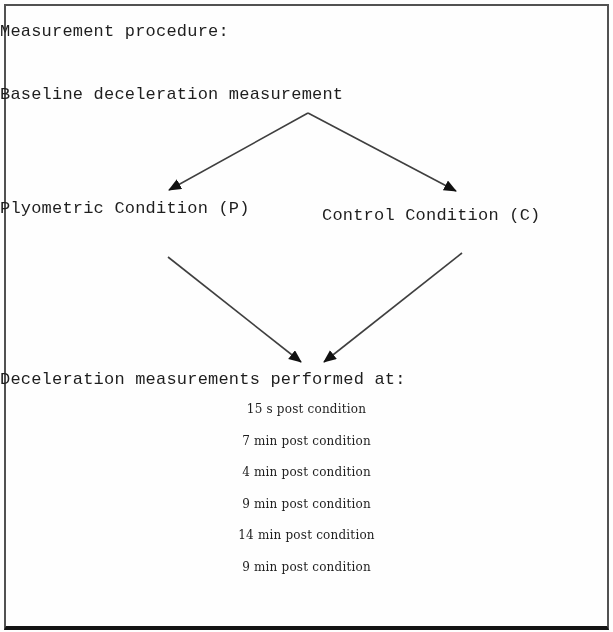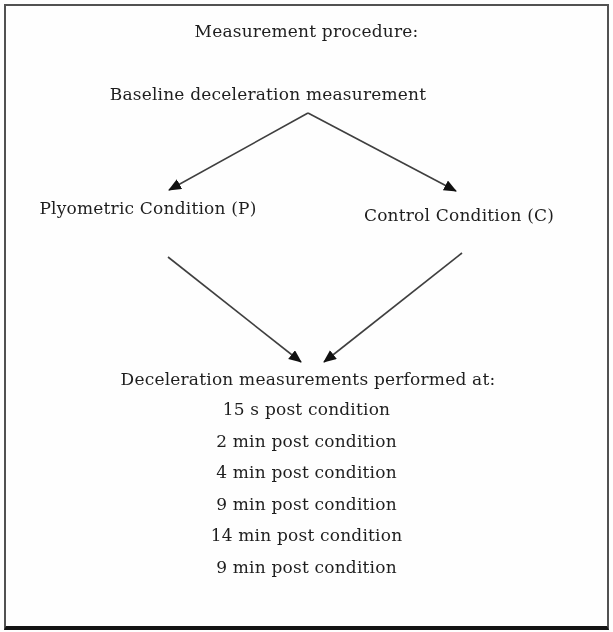--- a/index.html
+++ b/index.html
@@ -17,36 +17,36 @@
     left: 4px; right: 4px; top: 4px; bottom: 2px;
     border: 2px solid #525252;
     border-bottom: 4px solid #141414;
     background: transparent;
     pointer-events: none;
   }
   .txt {
     position: absolute;
     font-size: 17px;
     line-height: 21px;
-    text-align: center;
     white-space: nowrap;
     letter-spacing: 0.2px;
+    font-family: Liberation Mono, monospace;
   }
   .title      { top: 21px;  left: 0; width: 613px; }
   .baseline   { top: 84px;  left: 0; width: 536px; }
   .plyo       { top: 198px; left: 0;     width: 296px; }
   .ctrl       { top: 205px; left: 322px; width: 274px; }
   .posthdr    { top: 369px; left: 0; width: 616px; }
   .timepoints {
     position: absolute;
     top: 394px; left: 0; width: 613px;
     text-align: center;
   }
   .timepoints .tp {
-    font-size: 17px;
+    font-size: 12px;
     line-height: 31.6px;
     letter-spacing: 0.2px;
     white-space: nowrap;
   }
   svg.arrows {
     position: absolute;
     left: 0; top: 0;
     width: 613px; height: 632px;
     pointer-events: none;
   }
@@ -75,20 +75,20 @@
   <div class="txt baseline">Baseline deceleration measurement</div>
 
   <div class="txt plyo">Plyometric Condition (P)</div>
 
   <div class="txt ctrl">Control Condition (C)</div>
 
   <div class="txt posthdr">Deceleration measurements performed at:</div>
 
   <div class="timepoints">
     <div class="tp">15 s post condition</div>
-    <div class="tp">2 min post condition</div>
+    <div class="tp">7 min post condition</div>
     <div class="tp">4 min post condition</div>
     <div class="tp">9 min post condition</div>
     <div class="tp">14 min post condition</div>
     <div class="tp">9 min post condition</div>
   </div>
 
 </div>
 
 </body></html>

